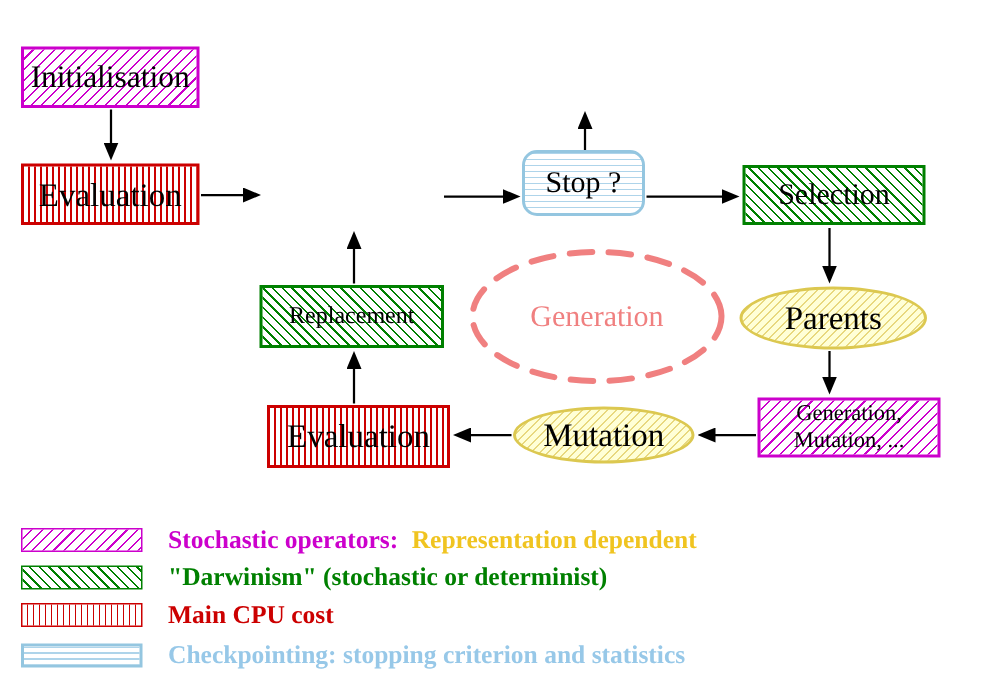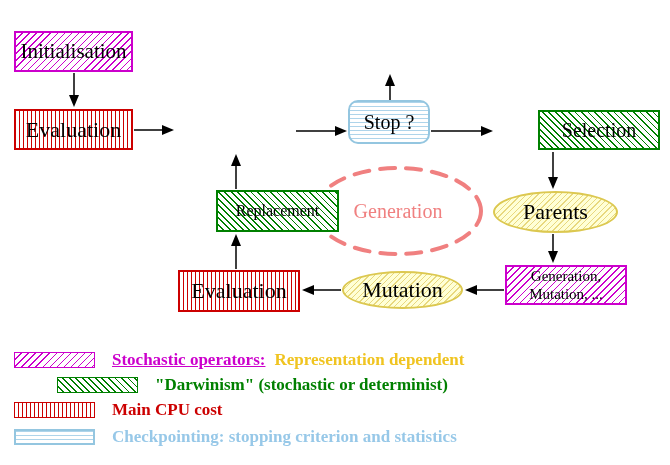--- a/index.html
+++ b/index.html
@@ -15,21 +15,20 @@
   
   .hatch-magenta {
     background-color:#fff;
     background-image:repeating-linear-gradient(135deg, rgba(0,0,0,0) 0 4px, #cc00cc 4px 5px);
     border:2px solid #cc00cc;
   }
   .hatch-green {
     background-color:#fff;
     background-image:repeating-linear-gradient(45deg, rgba(0,0,0,0) 0 3.5px, #008000 3.5px 4.6px);
     border:2px solid #008000;
-    margin-left:43px;
   }
   .stripe-red {
     background-color:#fff;
     background-image:repeating-linear-gradient(90deg, rgba(0,0,0,0) 0 3px, #cc0000 3px 4px);
     border:2px solid #cc0000;
   }
   .stripe-cyan {
     background-color:#fff;
     background-image:repeating-linear-gradient(0deg, rgba(0,0,0,0) 0 3px, #aed4ea 3px 4px);
     border:2px solid #94c6e0;
@@ -54,21 +53,21 @@
   .n-cross { left:505px; top:265px; width:122px; height:40px; font-size:15px; line-height:1.2; }
   .n-cross .two-line { white-space:normal; }
   .n-gen   { left:315px; top:197px; width:166px; height:28px; font-size:20px;
              color:#f08080; background:none; border:none; }
   
   .legend-row { position:absolute; left:14px; z-index:2; display:flex; align-items:center; }
   .lr-1 { top:350px; } .lr-2 { top:375px; } .lr-3 { top:400px; } .lr-4 { top:427px; }
   .swatch { width:81px; height:16px; margin-right:17px; flex:none; box-sizing:border-box; }
   .swatch.hatch-magenta, .swatch.hatch-green, .swatch.stripe-red { border-width:1.5px; }
   .legend-text { font-size:17px; font-weight:bold; white-space:nowrap; }
-  .t-magenta { color:#cc00cc;text-decoration:underline; }
+  .t-magenta { color:#cc00cc; }
   .t-gold    { color:#f0c420; margin-left:9px; }
   .t-green   { color:#008000; }
   .t-red     { color:#cc0000; }
   .t-cyan    { color:#97c8e8; }
 </style>
 </head>
 <body>
 
 <div id="canvas">
 

